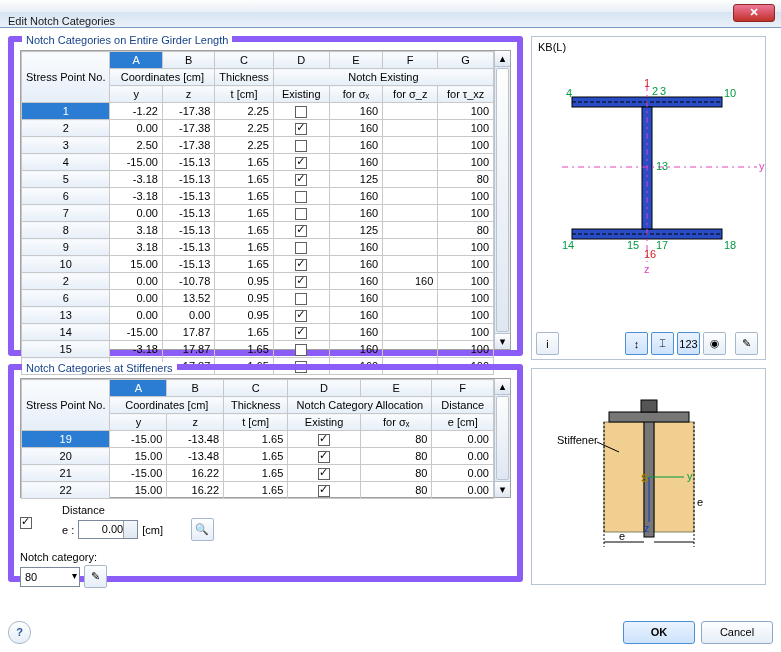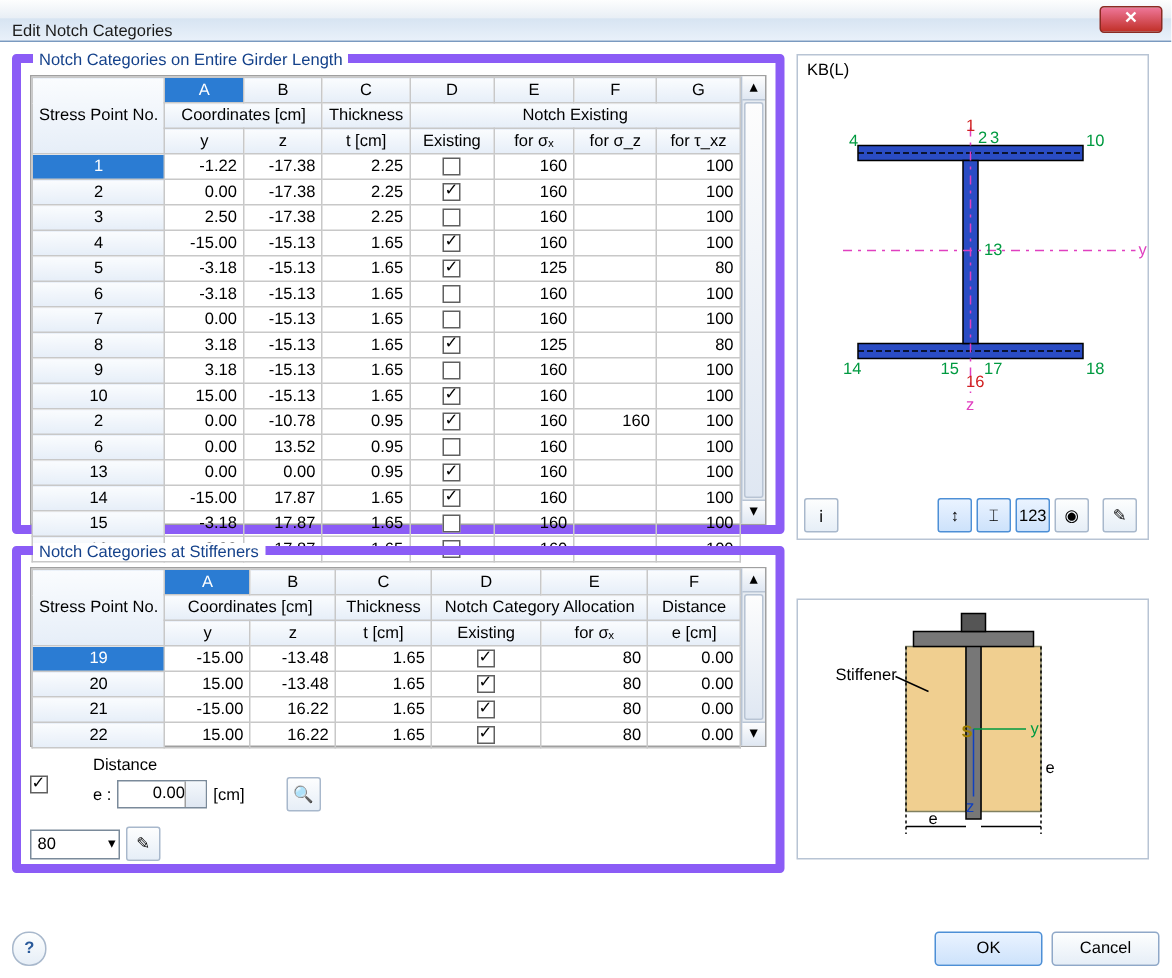--- a/index.html
+++ b/index.html
@@ -29,27 +29,27 @@
 .vscroll { width:16px; background:#e7ecf2; border-left:1px solid #b8c4d4; position:relative;}
 .vscroll .up,.vscroll .down{height:16px;background:linear-gradient(#fdfdfd,#dfe7f2);border-bottom:1px solid #b8c4d4;text-align:center;line-height:14px;} 
 .vscroll .down{border-top:1px solid #b8c4d4;border-bottom:none;position:absolute;bottom:0;width:100%;}
 .vscroll .thumb{position:absolute;top:17px;bottom:17px;left:1px;right:1px;background:linear-gradient(#fdfdfd,#dfe7f2);border:1px solid #b8c4d4;border-radius:2px;}
 
 .chk{display:inline-block;width:12px;height:12px;border:1px solid #606060;background:#fff;position:relative;vertical-align:middle;}
 .chk.on::after{content:"✓";position:absolute;top:-3px;left:0;font-size:11px;}
 
 .bottom-bar { position:absolute; bottom:8px; left:8px; right:8px; display:flex; align-items:center;}
 .btn { min-width:72px; height:23px; border:1px solid #8fa8c8; border-radius:3px; background:linear-gradient(#fdfefe,#e6eef7); margin-left:6px; text-align:center; line-height:21px;}
-.btn.ok { background:linear-gradient(#eaf3ff,#cde2fb); border-color:#4d8fd6;}
+.btn.ok { background:linear-gradient(#eaf3ff,#cde2fb); border-color:#4d8fd6;font-weight:bold;}
 .iconbtn { width:23px; height:23px; border:1px solid #a8b8cc; border-radius:2px; background:linear-gradient(#fdfefe,#e6eef7); display:inline-flex;align-items:center;justify-content:center; margin-right:3px;}
 .iconbtn.active{border-color:#4d8fd6;background:linear-gradient(#eaf3ff,#cde2fb);}
 .help{width:23px;height:23px;border:1px solid #a8b8cc;border-radius:11px;background:linear-gradient(#fdfefe,#e6eef7);text-align:center;line-height:20px;color:#2a5a9a;font-weight:bold;}
 
 .beam-preview{height:324px;background:#fff;border:1px solid #b8c4d4;position:relative;}
-.stiff-preview{height:174px;background:#fff;border:1px solid #b8c4d4;position:relative;display:flex;align-items:center;justify-content:center;margin-top:31px;}
+.stiff-preview{height:217px;background:#fff;border:1px solid #b8c4d4;position:relative;display:flex;align-items:center;justify-content:center;}
 
 .row-controls{display:flex;gap:30px;margin-top:6px;align-items:center;}
 .spinner{width:60px;height:19px;border:1px solid #7a8a9a;background:#fff;text-align:right;padding-right:14px;line-height:17px;position:relative;}
 .spinner::after{content:"";position:absolute;right:0;top:0;width:13px;height:100%;border-left:1px solid #a0a0a0;background:linear-gradient(#f4f8fc,#dfe7f2);}
 .combo{width:60px;height:20px;border:1px solid #7a8a9a;background:#fff;display:inline-flex;align-items:center;padding:0 14px 0 4px;position:relative;}
 .combo::after{content:"▾";position:absolute;right:2px;top:2px;font-size:10px;}
 </style>
 </head>
 <body>
 
@@ -363,20 +363,21 @@
           <div style="display:flex;align-items:center;gap:4px;margin-top:2px">
             <span>e :</span>
             <div class="spinner">0.00</div>
             <span>[cm]</span>
             <span style="width:20px"></span>
             <div class="iconbtn">🔍</div>
           </div>
         </div>
       </div>
       <div style="margin-top:10px">
+        <div>Notch category:</div>
         <div style="display:flex;align-items:center;gap:4px;margin-top:2px">
           <div class="combo">80</div>
           <div class="iconbtn">✎</div>
         </div>
       </div>
     </div>
 
   </div>
 
   <div class="right-col">

